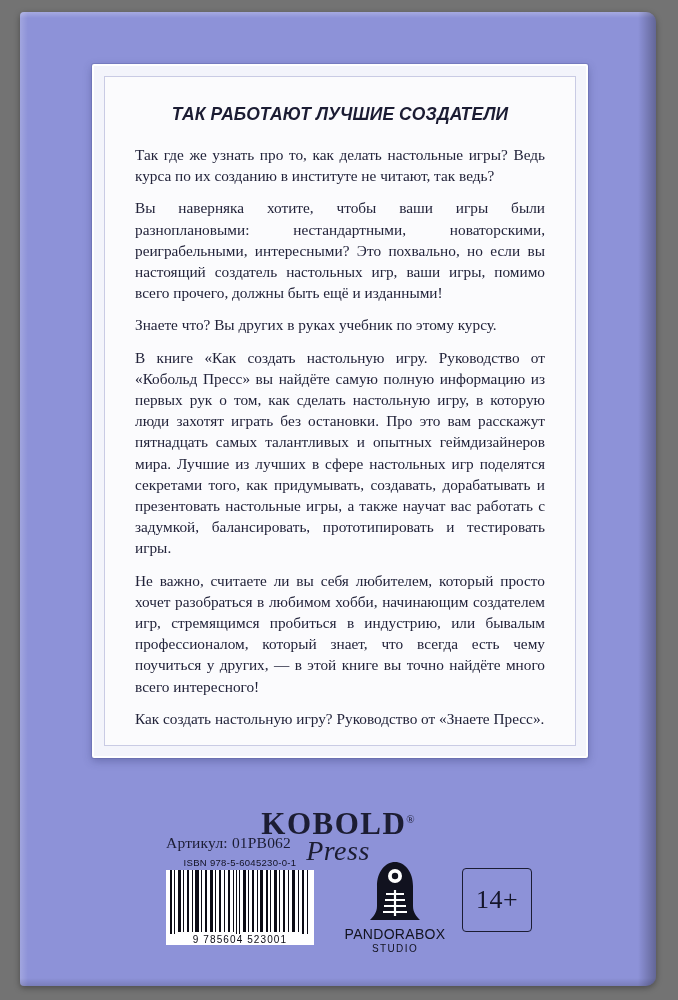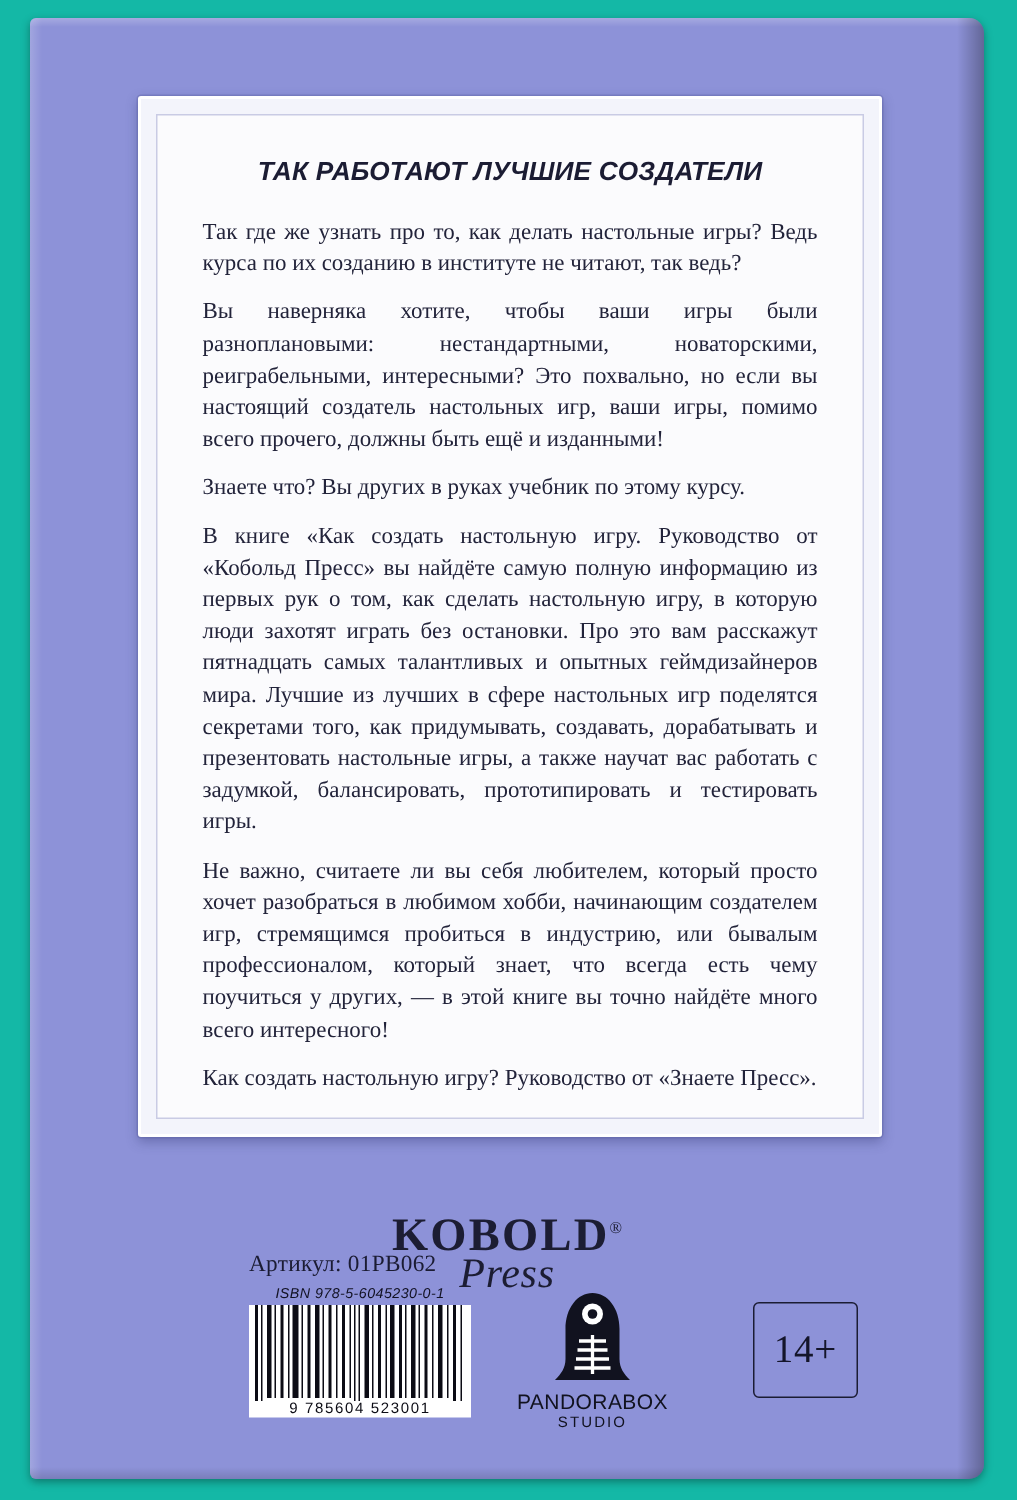--- a/index.html
+++ b/index.html
@@ -11,21 +11,21 @@
     width: 678px;
     height: 1000px;
     font-family: "Liberation Serif", serif;
     overflow: hidden;
   }
 
   .page {
     position: relative;
     width: 678px;
     height: 1000px;
-    background: #14b8a6;
+    background: #737373;
   }
 
   
   .book {
     position: absolute;
     left: 20px;
     top: 12px;
     width: 636px;
     height: 974px;
     background: #8d92d8;
@@ -171,21 +171,20 @@
     top: 845px;
     width: 148px;
   }
   .isbn-text {
     font-family: "Liberation Sans", sans-serif;
     font-size: 9.5px;
     letter-spacing: 0.3px;
     color: #111122;
     margin-bottom: 2px;
     text-align: center;
-    font-style: italic;
   }
   .bars {
     width: 148px;
     height: 72px;
     background: #ffffff;
     position: relative;
     overflow: hidden;
   }
   .bars .b {
     position: absolute;
@@ -227,21 +226,21 @@
     font-family: "Liberation Sans", sans-serif;
     font-size: 10px;
     letter-spacing: 1.4px;
     margin-top: 1px;
     text-align: center;
   }
 
   
   .age-box {
     position: absolute;
-    left: 482px;
+    left: 442px;
     top: 856px;
     width: 68px;
     height: 62px;
     border: 1.6px solid #1b1c33;
     border-radius: 4px;
     display: flex;
     align-items: center;
     justify-content: center;
     color: #14152a;
     font-family: "Liberation Serif", serif;

